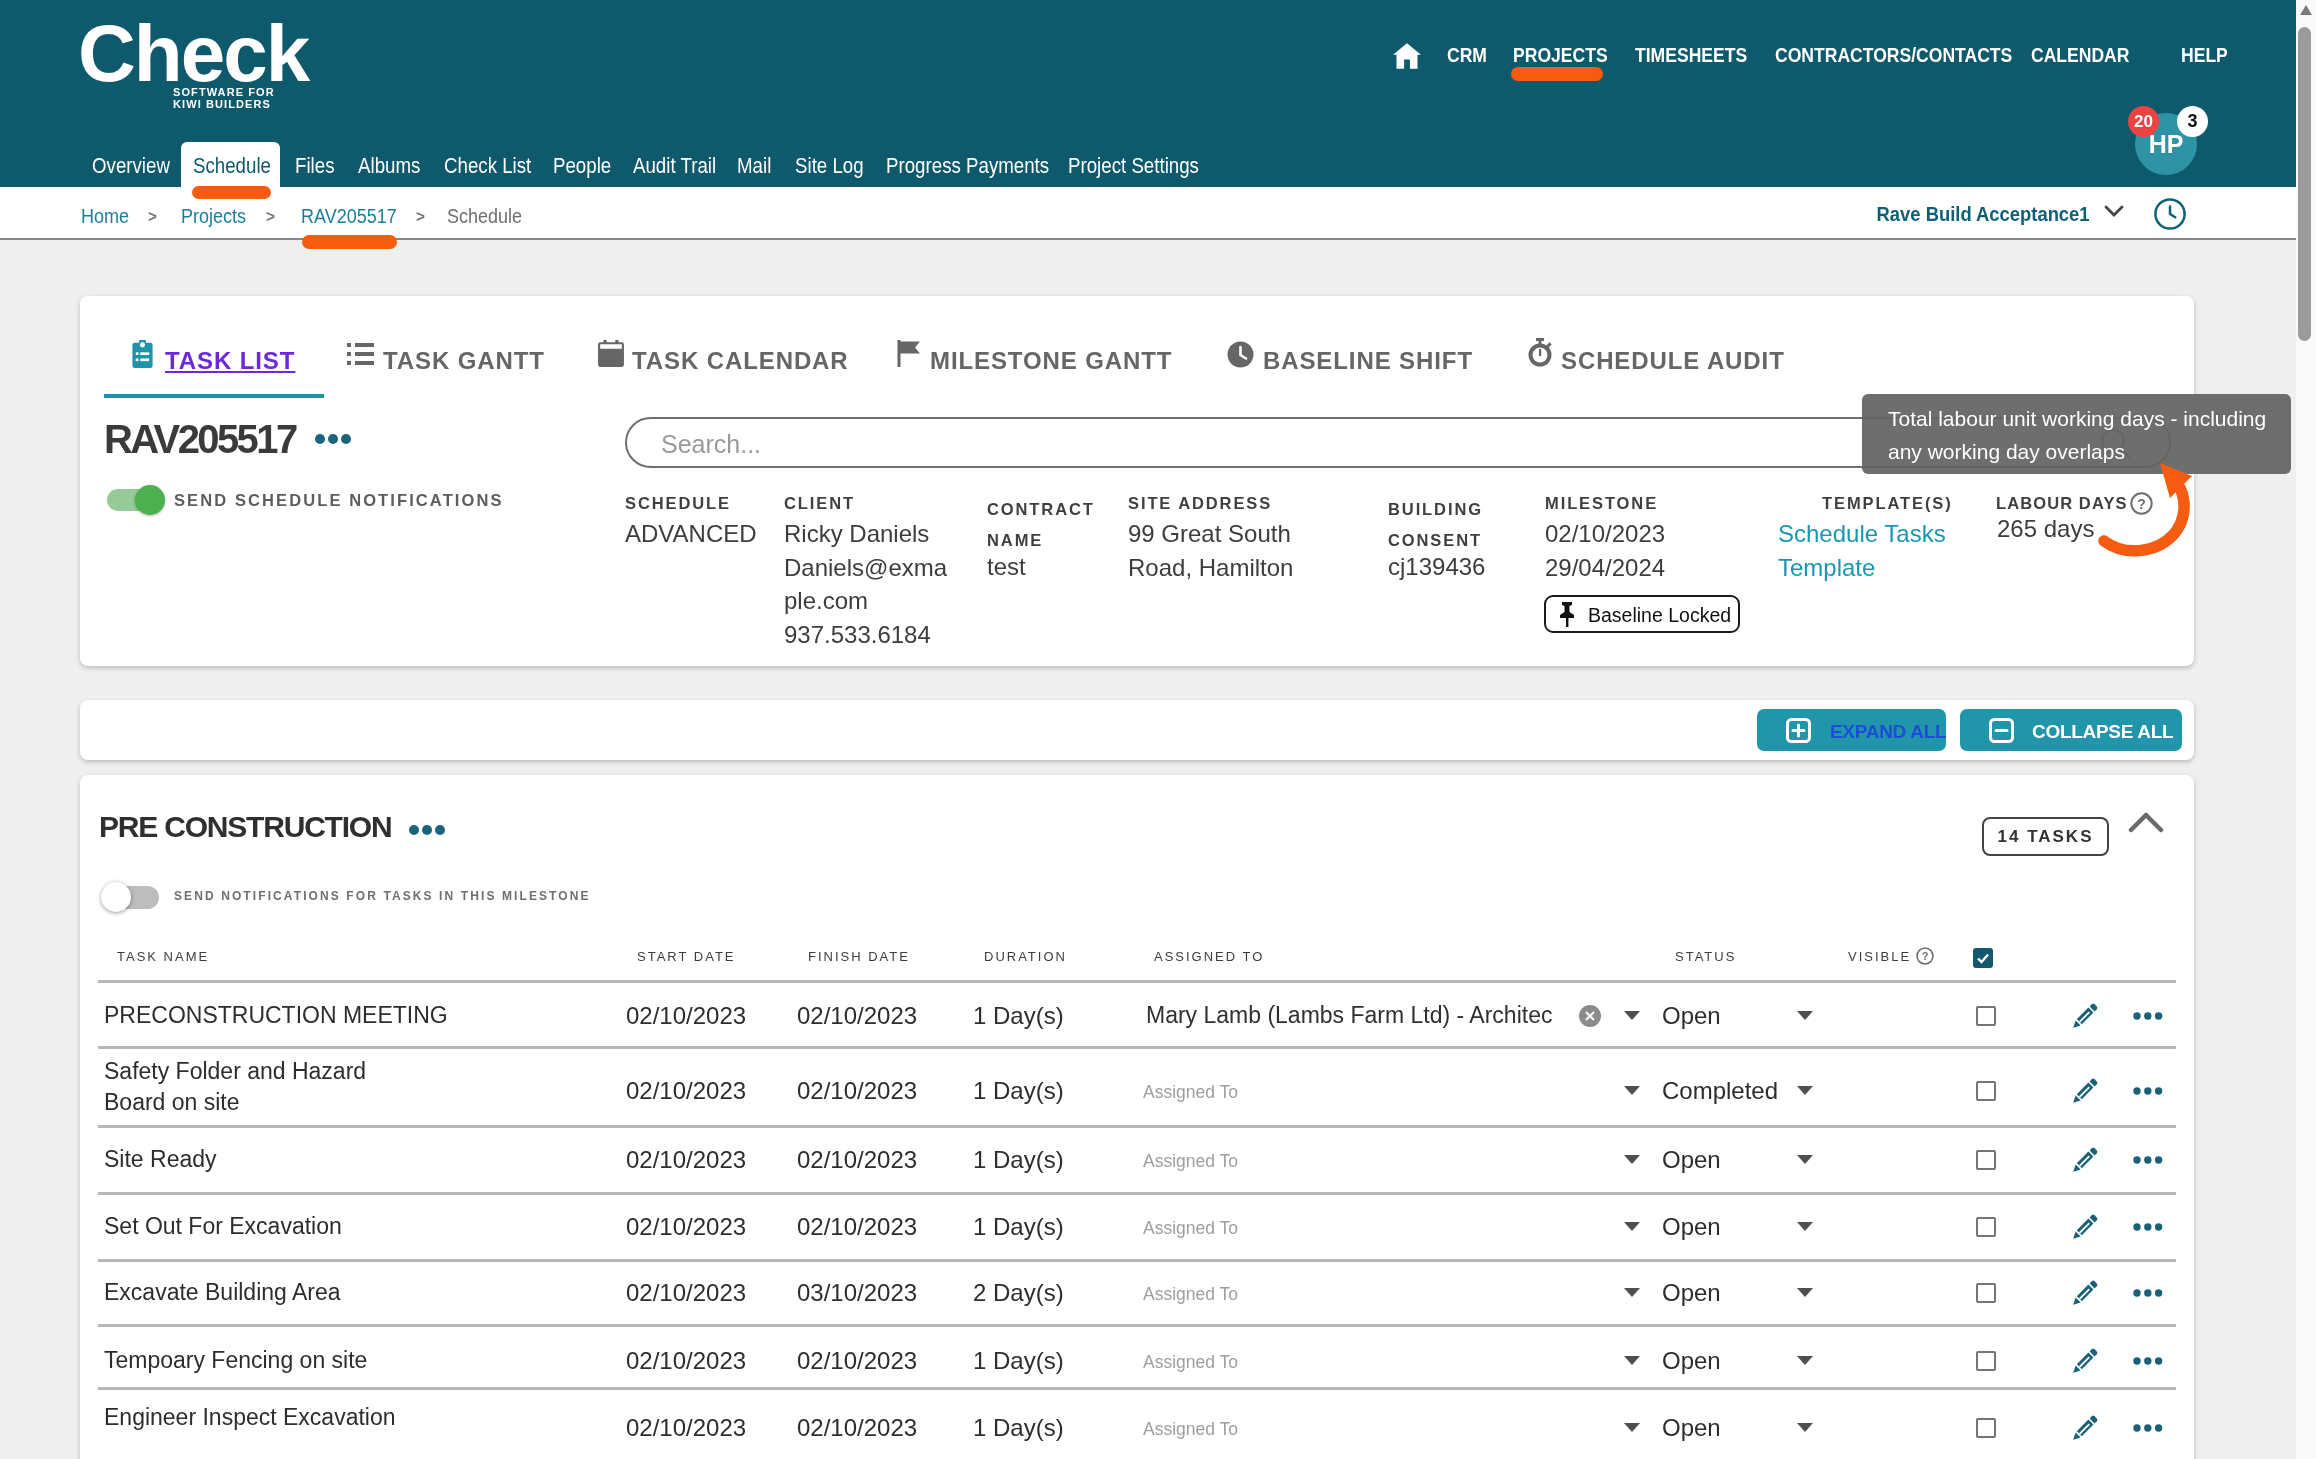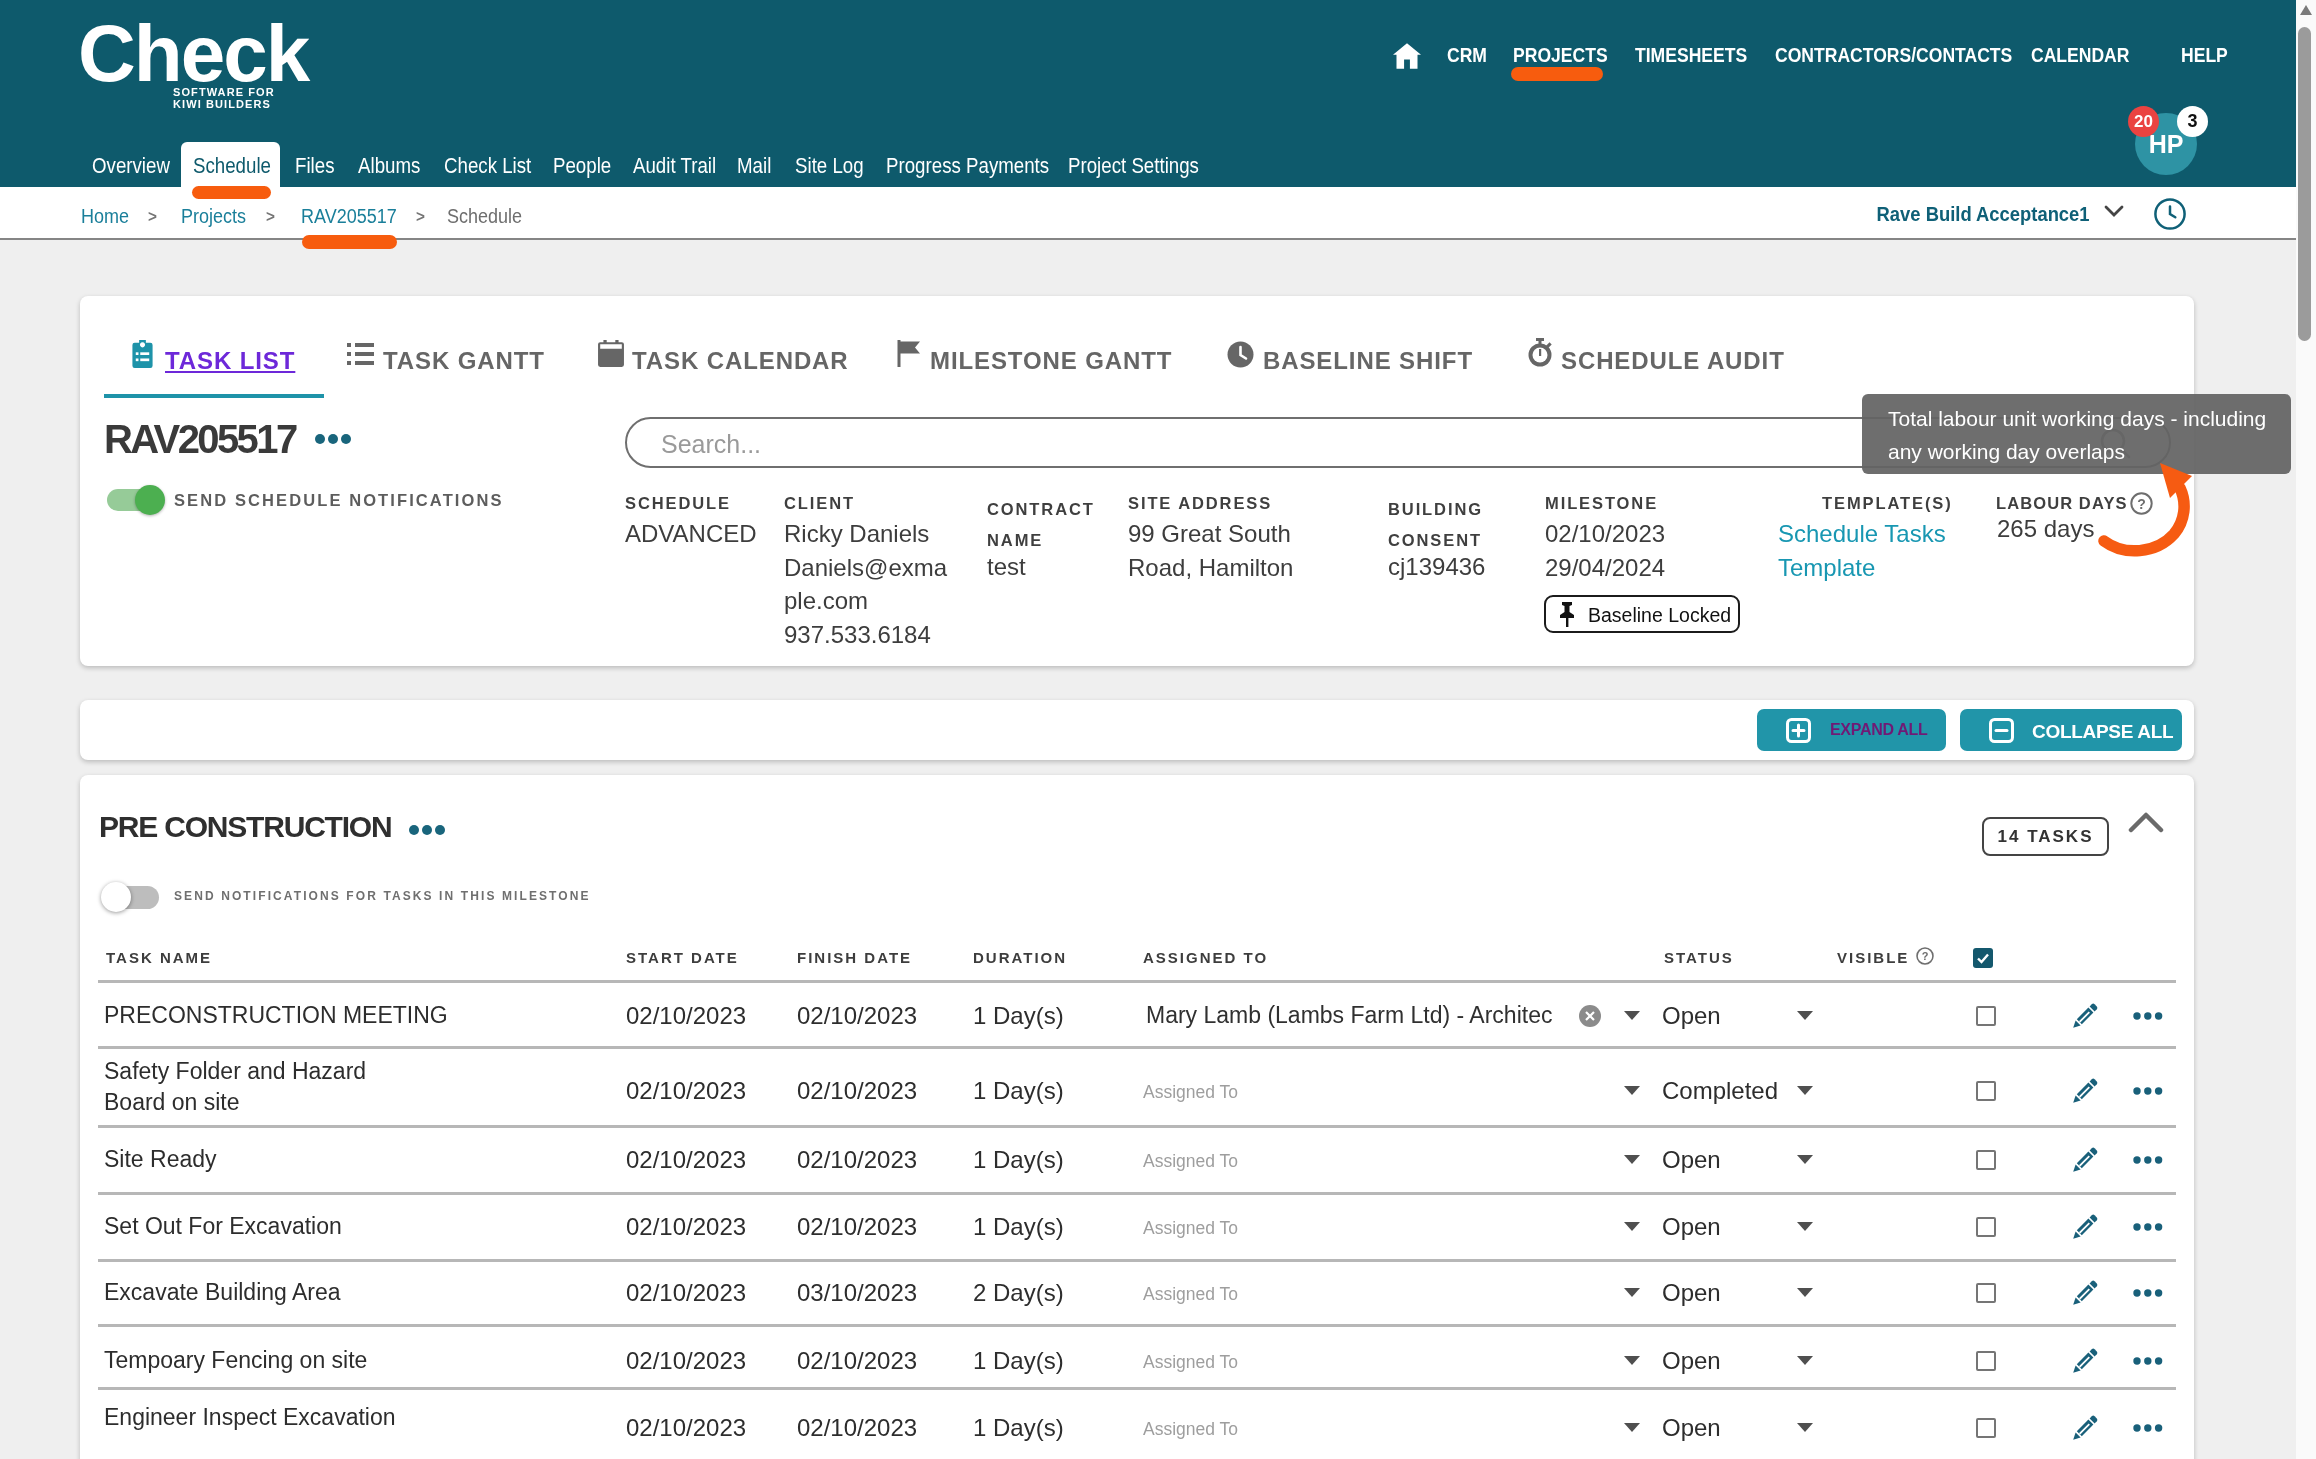--- a/index.html
+++ b/index.html
@@ -46,21 +46,21 @@
   .lbl { position:absolute; font-size:16.5px; font-weight:bold; color:#3f3f3f; letter-spacing:1.9px; }
   .val { position:absolute; font-size:24px; color:#3d3d3d; line-height:33.5px; }
   .link { color:#1897b2; }
   
   #blchip { position:absolute; left:1544px; top:595px; width:196px; height:38px; border:2px solid #1b1b1b; border-radius:9px; color:#111; font-size:21px; }
   
   .btn { position:absolute; top:709px; height:42px; background:#2195a9; border-radius:7px; color:#fff; font-weight:bold; font-size:21px; letter-spacing:1.2px; }
   
   #mtitle { position:absolute; left:99px; top:810px; font-size:30px; font-weight:bold; color:#2f2f2f; letter-spacing:-1.2px; }
   #ntasks { position:absolute; left:1982px; top:817px; width:127px; height:39px; border:2px solid #444; border-radius:8px; font-size:17px; font-weight:bold; letter-spacing:2px; color:#333; text-align:center; line-height:36px; }
-  .th { position:absolute; font-size:15px; font-weight:bold; color:#3d3d3d; letter-spacing:2px; top:949px; }
+  .th { position:absolute; font-size:13px; font-weight:normal; color:#3d3d3d; letter-spacing:2px; top:949px;margin-left:11px; }
   .row-name { position:absolute; left:104px; font-size:23px; color:#2d2d2d; }
   .row-date { position:absolute; font-size:24px; color:#2d2d2d; }
   .row-asgn { position:absolute; left:1143px; font-size:17.5px; color:#9e9e9e; }
   .row-status { position:absolute; left:1662px; font-size:24px; color:#2d2d2d; }
   .caret { position:absolute; width:0; height:0; border-left:8px solid transparent; border-right:8px solid transparent; border-top:9px solid #4f4f4f; }
   .cbx { position:absolute; left:1976px; width:20px; height:20px; border:2px solid #757575; border-radius:2px; }
   .divider { position:absolute; left:98px; width:2078px; height:3px; background:#b7b7b7; }
   
   #sbar { position:absolute; left:2296px; top:0; width:20px; height:1459px; background:#fafafa; }
   #sthumb { position:absolute; left:2298px; top:27px; width:13px; height:314px; border-radius:6.5px; background:#9b9b9b; }
@@ -204,21 +204,21 @@
     <text x="11.5" y="16.5" text-anchor="middle" font-family="Liberation Sans" font-size="14" fill="#6e6e6e" font-weight="bold">?</text>
   </svg>
 <div class="val" style="left:1997px;top:512px">265 days</div>
 <div class="card" id="card2"></div>
 
 <div class="btn" style="left:1757px;width:189px"></div>
 <svg class="abs" style="left:1786px;top:718px" width="25" height="25" viewBox="0 0 25 25">
     <rect x="1.5" y="1.5" width="22" height="22" rx="4" stroke="#fff" stroke-width="3" fill="none"></rect>
     <path d="M12.5 7 V18 M7 12.5 H18" stroke="#fff" stroke-width="3" stroke-linecap="round"></path>
   </svg>
-<div class="abs" style="left:1830px;top:721px;font-size:16px;font-weight:bold;color:#701a75;letter-spacing:-0.3px">EXPAND ALL</div>
+<div class="abs" style="left:1830px;top:721px;font-size:19px;font-weight:bold;color:#1d4ed8;letter-spacing:-0.3px">EXPAND ALL</div>
 <div class="btn" style="left:1960px;width:222px"></div>
 <svg class="abs" style="left:1989px;top:718px" width="25" height="25" viewBox="0 0 25 25">
     <rect x="1.5" y="1.5" width="22" height="22" rx="4" stroke="#fff" stroke-width="3" fill="none"></rect>
     <path d="M7 12.5 H18" stroke="#fff" stroke-width="3" stroke-linecap="round"></path>
   </svg>
 <div class="abs" style="left:2032px;top:721px;font-size:19px;font-weight:bold;color:#fff;letter-spacing:-0.3px">COLLAPSE ALL</div>
 <div class="card" id="card3"></div>
 <div id="mtitle">PRE CONSTRUCTION</div>
 <svg class="abs" style="left:409px;top:824px" width="36" height="12">
     <circle cx="5" cy="6" r="5" fill="#19657c"></circle>

